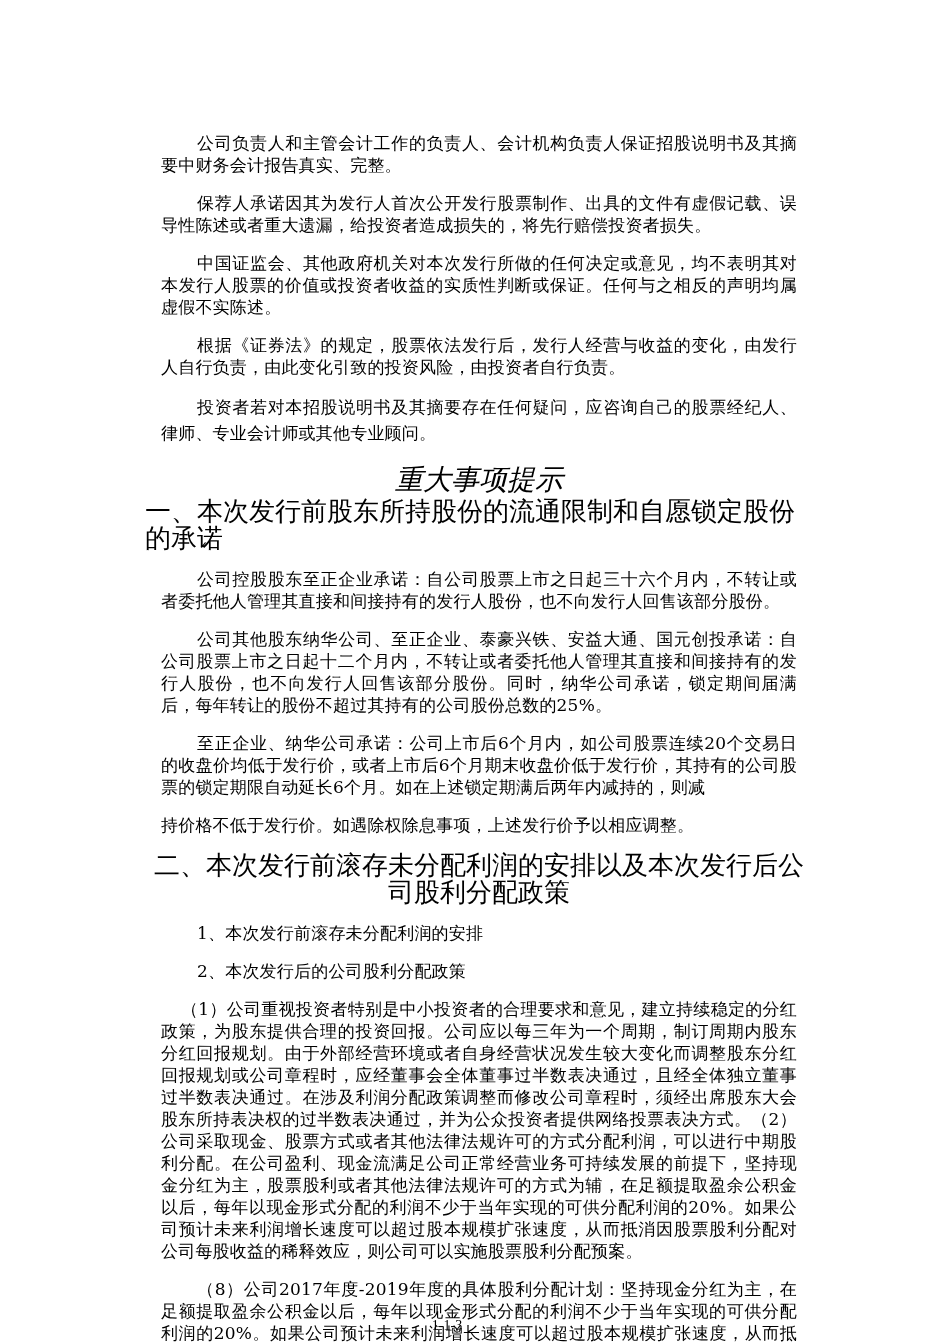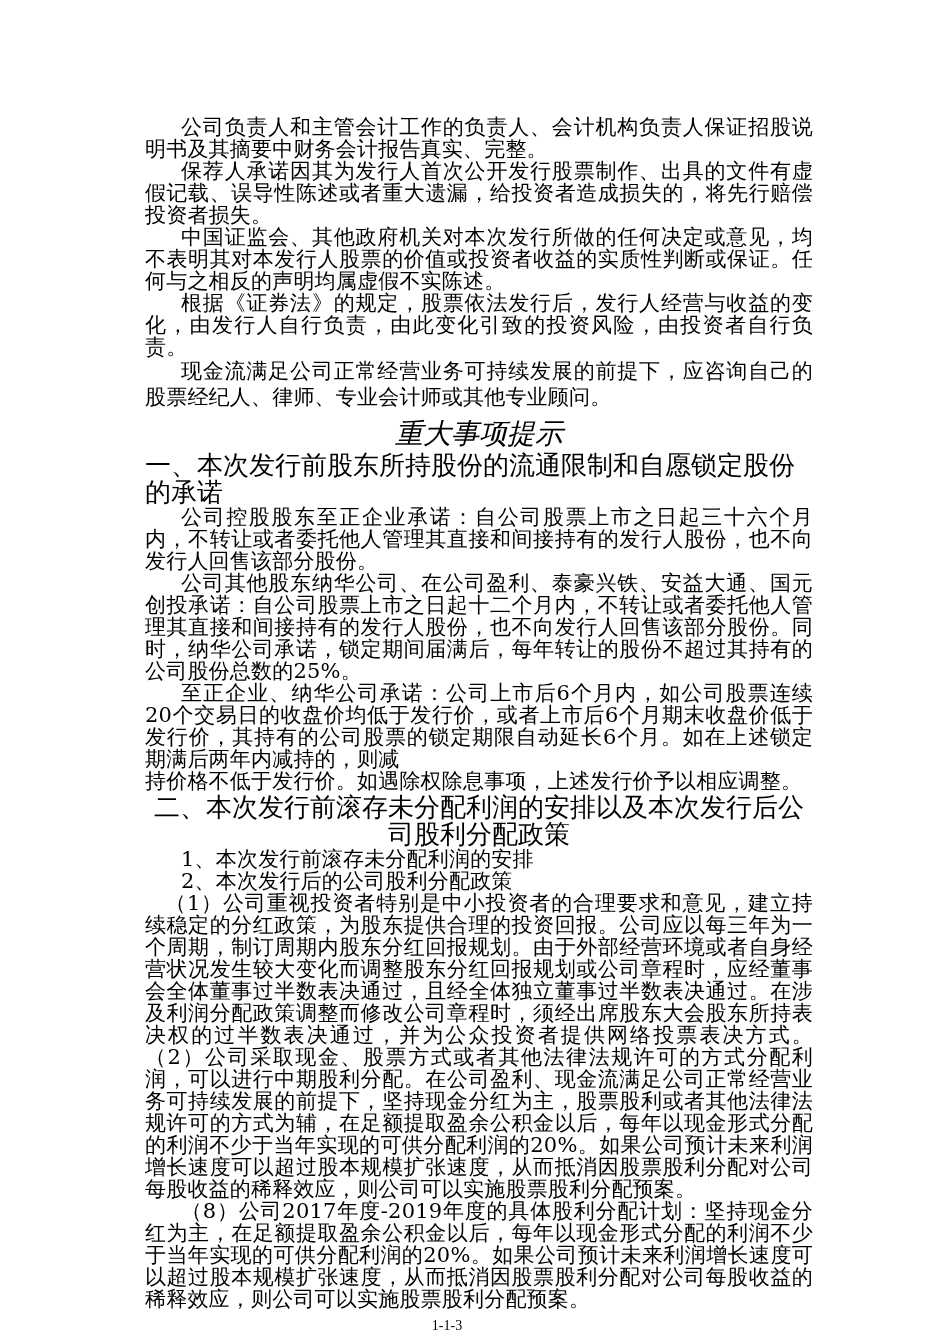--- a/index.html
+++ b/index.html
@@ -15,23 +15,23 @@
       color: #000000;
     }
     .page {
       position: absolute;
       left: 145px;
       top: 116px;
       width: 668px;
     }
     .p {
       font-family: "DejaVu Serif", "Liberation Serif", serif;
-      font-size: 21px;
+      font-size: 17px;
       line-height: 22px;
-      margin: 0;
+      margin: 16px;
       text-align: justify;
       text-justify: inter-character;
       letter-spacing: 0.2px;
     }
     .indent {
       text-indent: 36px;
     }
     .indent-small {
       text-indent: 20px;
     }
@@ -65,29 +65,29 @@
 </head>
 <body>
 
 <div class="page">
 
   <div>
     <p class="p indent">公司负责人和主管会计工作的负责人、会计机构负责人保证招股说明书及其摘要中财务会计报告真实、完整。</p>
     <p class="p indent">保荐人承诺因其为发行人首次公开发行股票制作、出具的文件有虚假记载、误导性陈述或者重大遗漏，给投资者造成损失的，将先行赔偿投资者损失。</p>
     <p class="p indent">中国证监会、其他政府机关对本次发行所做的任何决定或意见，均不表明其对本发行人股票的价值或投资者收益的实质性判断或保证。任何与之相反的声明均属虚假不实陈述。</p>
     <p class="p indent">根据《证券法》的规定，股票依法发行后，发行人经营与收益的变化，由发行人自行负责，由此变化引致的投资风险，由投资者自行负责。</p>
-    <p class="p indent" style="line-height:26px;">现金流满足公司正常经营业务可持续发展的前提下，应咨询自己的股票经纪人、律师、专业会计师或其他专业顾问。</p>
+    <p class="p indent" style="line-height:26px;">投资者若对本招股说明书及其摘要存在任何疑问，应咨询自己的股票经纪人、律师、专业会计师或其他专业顾问。</p>
   </div>
 
   <h1 class="title">重大事项提示</h1>
 
   <div>
     <h2 class="h1">一、本次发行前股东所持股份的流通限制和自愿锁定股份的承诺</h2>
     <p class="p indent">公司控股股东至正企业承诺：自公司股票上市之日起三十六个月内，不转让或者委托他人管理其直接和间接持有的发行人股份，也不向发行人回售该部分股份。</p>
-    <p class="p indent">公司其他股东纳华公司、在公司盈利、泰豪兴铁、安益大通、国元创投承诺：自公司股票上市之日起十二个月内，不转让或者委托他人管理其直接和间接持有的发行人股份，也不向发行人回售该部分股份。同时，纳华公司承诺，锁定期间届满后，每年转让的股份不超过其持有的公司股份总数的25%。</p>
+    <p class="p indent">公司其他股东纳华公司、至正企业、泰豪兴铁、安益大通、国元创投承诺：自公司股票上市之日起十二个月内，不转让或者委托他人管理其直接和间接持有的发行人股份，也不向发行人回售该部分股份。同时，纳华公司承诺，锁定期间届满后，每年转让的股份不超过其持有的公司股份总数的25%。</p>
     <p class="p indent">至正企业、纳华公司承诺：公司上市后6个月内，如公司股票连续20个交易日的收盘价均低于发行价，或者上市后6个月期末收盘价低于发行价，其持有的公司股票的锁定期限自动延长6个月。如在上述锁定期满后两年内减持的，则减</p>
     <p class="p">持价格不低于发行价。如遇除权除息事项，上述发行价予以相应调整。</p>
   </div>
 
   <div>
     <h2 class="h1" style="margin-top:2px;text-align:center;">二、本次发行前滚存未分配利润的安排以及本次发行后公司股利分配政策</h2>
     <p class="p indent">1、本次发行前滚存未分配利润的安排</p>
     <p class="p indent">2、本次发行后的公司股利分配政策</p>
     <p class="p indent-small">（1）公司重视投资者特别是中小投资者的合理要求和意见，建立持续稳定的分红政策，为股东提供合理的投资回报。公司应以每三年为一个周期，制订周期内股东分红回报规划。由于外部经营环境或者自身经营状况发生较大变化而调整股东分红回报规划或公司章程时，应经董事会全体董事过半数表决通过，且经全体独立董事过半数表决通过。在涉及利润分配政策调整而修改公司章程时，须经出席股东大会股东所持表决权的过半数表决通过，并为公众投资者提供网络投票表决方式。（2）公司采取现金、股票方式或者其他法律法规许可的方式分配利润，可以进行中期股利分配。在公司盈利、现金流满足公司正常经营业务可持续发展的前提下，坚持现金分红为主，股票股利或者其他法律法规许可的方式为辅，在足额提取盈余公积金以后，每年以现金形式分配的利润不少于当年实现的可供分配利润的20%。如果公司预计未来利润增长速度可以超过股本规模扩张速度，从而抵消因股票股利分配对公司每股收益的稀释效应，则公司可以实施股票股利分配预案。</p>
     <p class="p indent">（8）公司2017年度-2019年度的具体股利分配计划：坚持现金分红为主，在足额提取盈余公积金以后，每年以现金形式分配的利润不少于当年实现的可供分配利润的20%。如果公司预计未来利润增长速度可以超过股本规模扩张速度，从而抵消因股票股利分配对公司每股收益的稀释效应，则公司可以实施股票股利分配预案。</p>

